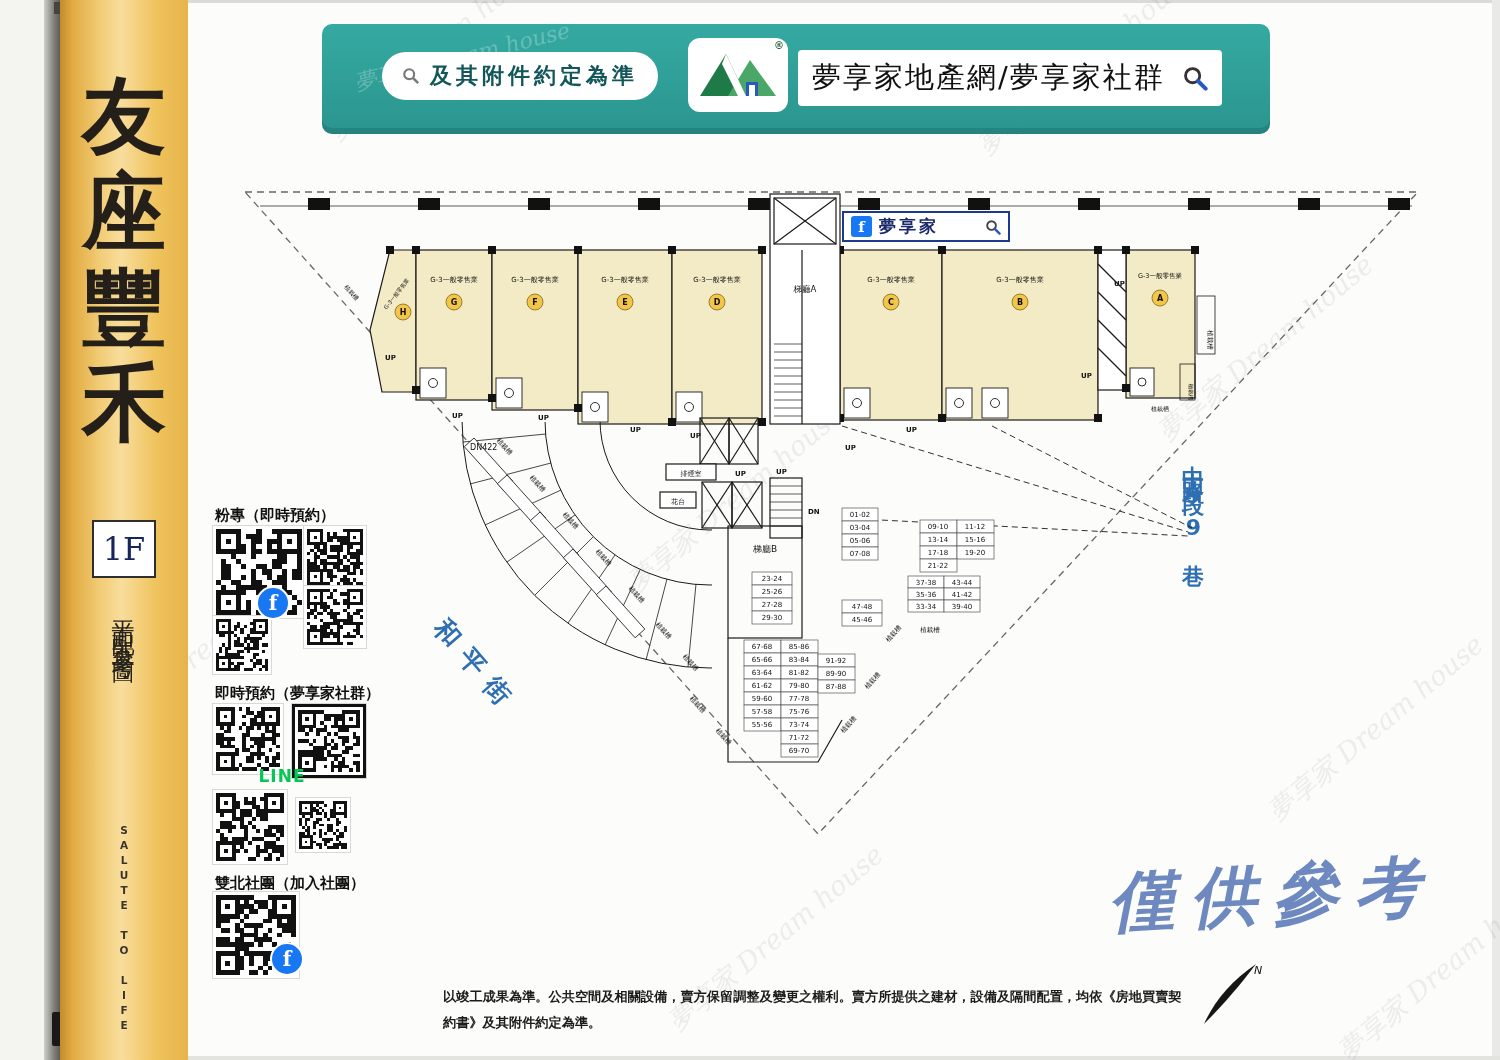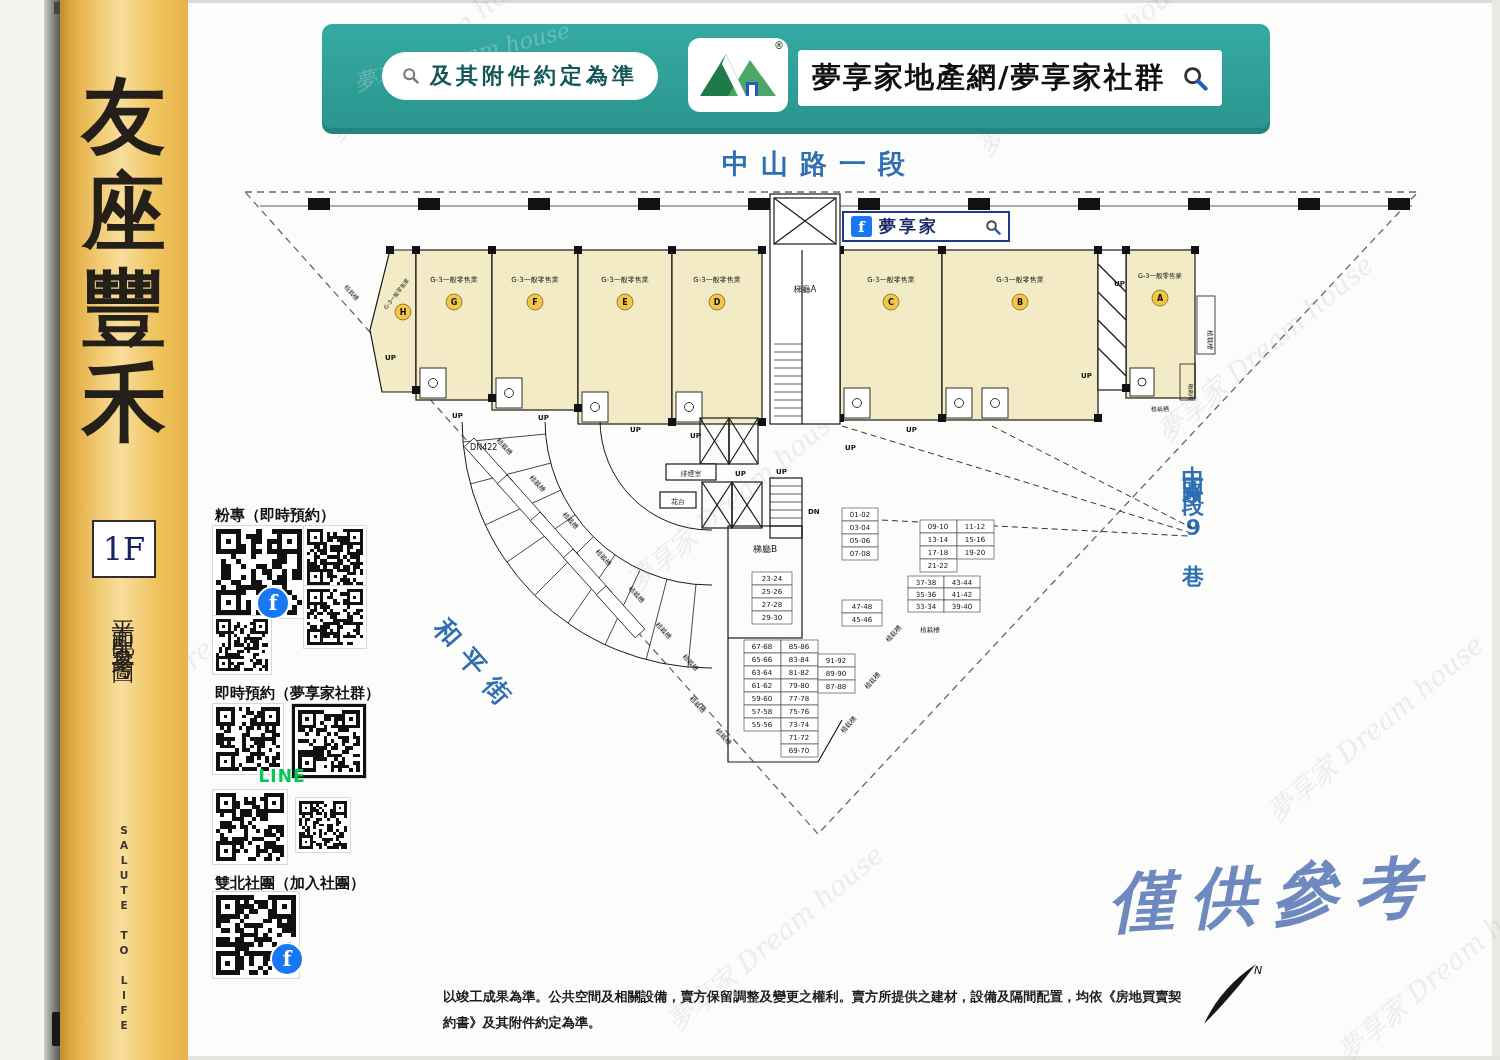--- a/index.html
+++ b/index.html
@@ -50,21 +50,21 @@
   
   .top-banner{left:322px;top:24px;width:948px;height:110px;border-radius:10px;
       background:linear-gradient(180deg,#35aaa2,#2a958e);box-shadow:inset 0 -6px 0 rgba(20,80,75,.25);}
   .search-pill{position:absolute;left:60px;top:28px;width:276px;height:48px;background:#fff;border-radius:26px;
       display:flex;align-items:center;gap:10px;padding:0 20px;box-sizing:border-box;}
   .search-pill span{font-size:22px;font-weight:700;color:#14575a;letter-spacing:4px;white-space:nowrap;}
   .logo-tile{position:absolute;left:366px;top:14px;width:100px;height:74px;background:#fff;border-radius:12px;}
   .logo-reg{position:absolute;right:4px;top:2px;font-size:10px;color:#2a6a3a;font-weight:700;}
   .brand-box{position:absolute;left:476px;top:26px;width:424px;height:56px;background:#fff;border-radius:4px;
       display:flex;align-items:center;padding:0 14px;box-sizing:border-box;gap:10px;}
-  .brand-box span{font-size:29px;font-weight:700;color:#101010;letter-spacing:2px;white-space:nowrap;flex:1;}
+  .brand-box span{font-size:29px;font-weight:400;color:#101010;letter-spacing:2px;white-space:nowrap;flex:1;}
 
   
   .street{position:absolute;color:#2e6fb3;font-weight:700;}
   .street-north{left:722px;top:146px;font-size:27px;letter-spacing:12px;}
   .street-west{left:452px;top:612px;font-size:26px;letter-spacing:12px;transform:rotate(49deg);transform-origin:left top;white-space:nowrap;}
   .street-east{left:1178px;top:448px;font-size:22px;letter-spacing:7px;writing-mode:vertical-rl;text-orientation:upright;height:250px;}
 
   
   .fb-search{left:842px;top:211px;width:168px;height:31px;background:#fff;border:2px solid #1d3a8f;
       display:flex;align-items:center;gap:7px;padding:0 7px;box-sizing:border-box;z-index:6;}
@@ -1534,21 +1534,20 @@
     </div>
     <div class="brand-box">
       <span>夢享家地產網/夢享家社群</span>
       <svg width="26" height="26" viewBox="0 0 22 22">
         <circle cx="9" cy="9" r="6" fill="none" stroke="#333" stroke-width="2.4"></circle>
         <line x1="13.5" y1="13.5" x2="20" y2="20" stroke="#2a58c0" stroke-width="3.4" stroke-linecap="round"></line>
       </svg>
     </div>
   </div>
 
-  <div class="street street-north">中山路一段</div>
   <div class="street street-west">和平街</div>
   <div class="street street-east">中山路一段99巷</div>
 
   <div class="abs fb-search">
     <div class="fb-square">f</div>
     <span class="brand">夢享家</span>
     <svg width="16" height="16" viewBox="0 0 22 22">
       <circle cx="9" cy="9" r="6" fill="none" stroke="#444" stroke-width="2.6"></circle>
       <line x1="13.5" y1="13.5" x2="20" y2="20" stroke="#2a58c0" stroke-width="3.4" stroke-linecap="round"></line>
     </svg>

